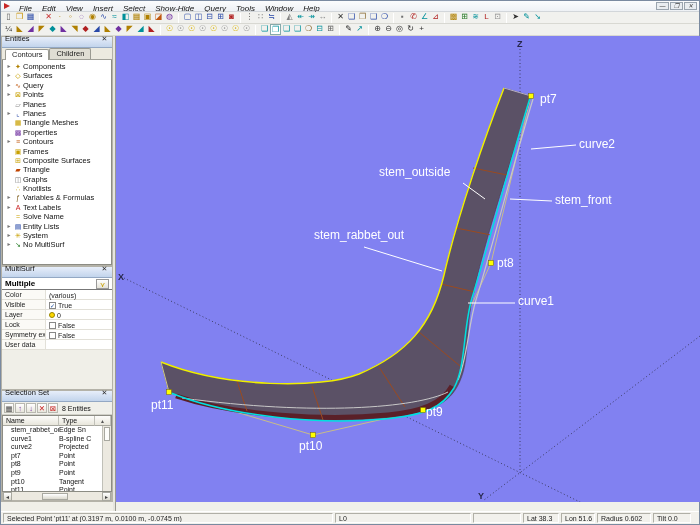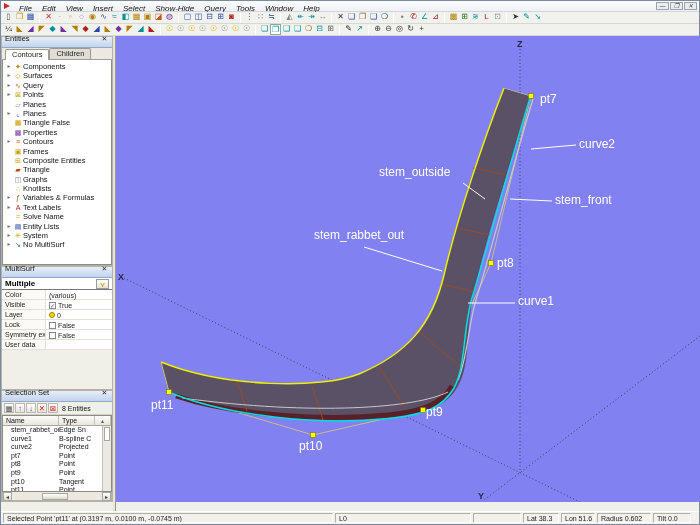--- a/index.html
+++ b/index.html
@@ -242,41 +242,41 @@
               <span class="tl">Planes</span>
             </div>
             <div class="tree-row">
               <span class="tw">▸</span>
               <span class="ti" style="color: rgb(40, 72, 168);">⌞</span>
               <span class="tl">Planes</span>
             </div>
             <div class="tree-row">
               <span class="tw"></span>
               <span class="ti" style="color: rgb(200, 160, 0);">▦</span>
-              <span class="tl">Triangle False</span>
+              <span class="tl">Triangle Meshes</span>
             </div>
             <div class="tree-row">
               <span class="tw"></span>
               <span class="ti" style="color: rgb(112, 48, 160);">▩</span>
               <span class="tl">Properties</span>
             </div>
             <div class="tree-row">
               <span class="tw">▸</span>
               <span class="ti" style="color: rgb(192, 88, 16);">≡</span>
               <span class="tl">Contours</span>
             </div>
             <div class="tree-row">
               <span class="tw"></span>
               <span class="ti" style="color: rgb(200, 160, 0);">▣</span>
               <span class="tl">Frames</span>
             </div>
             <div class="tree-row">
               <span class="tw"></span>
               <span class="ti" style="color: rgb(200, 160, 0);">⊞</span>
-              <span class="tl">Composite Entities</span>
+              <span class="tl">Composite Surfaces</span>
             </div>
             <div class="tree-row">
               <span class="tw"></span>
               <span class="ti" style="color: rgb(192, 68, 0);">▰</span>
               <span class="tl">Triangle</span>
             </div>
             <div class="tree-row">
               <span class="tw"></span>
               <span class="ti" style="color: rgb(119, 119, 119);">◫</span>
               <span class="tl">Graphs</span>

